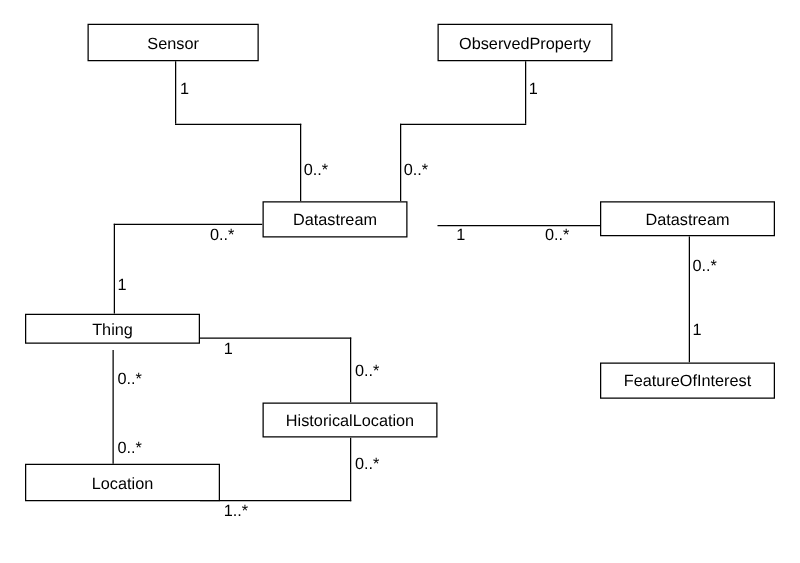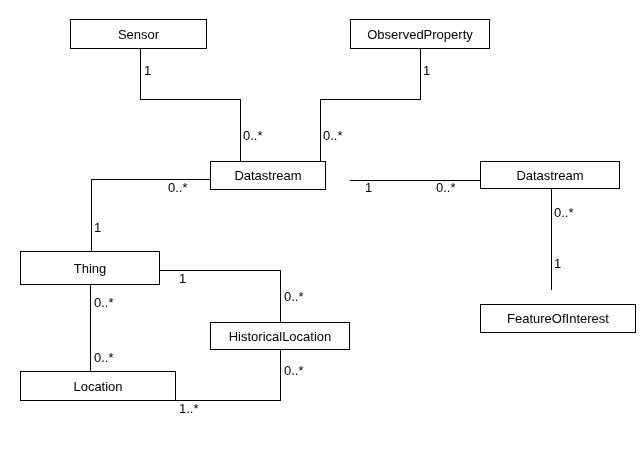--- a/index.html
+++ b/index.html
@@ -67,30 +67,30 @@
   </div>
   <div class="node" style="left:350px; top:19px; width:140px; height:30px;">
     <span>ObservedProperty</span>
   </div>
   <div class="node" style="left:210px; top:161px; width:116px; height:29px;">
     <span>Datastream</span>
   </div>
   <div class="node" style="left:480px; top:161px; width:140px; height:28px;">
     <span>Datastream</span>
   </div>
-  <div class="node" style="left:20px; top:251px; width:140px; height:34px;">
+  <div class="node" style="left:20px; top:251px; width:140px; height:24px;">
     <span>Thing</span>
   </div>
   <div class="node" style="left:210px; top:322px; width:140px; height:28px;text-align:center;">
     <span>HistoricalLocation</span>
   </div>
   <div class="node" style="left:20px; top:371px; width:156px; height:30px;">
     <span>Location</span>
   </div>
-  <div class="node" style="left:480px; top:304px; width:156px; height:29px;">
+  <div class="node" style="left:480px; top:290px; width:140px; height:29px;">
     <span>FeatureOfInterest</span>
   </div>
 
   <span class="mult" style="left:144px; top:64px;">1</span>
   <span class="mult" style="left:243px; top:129px;">0..*</span>
 
   <span class="mult" style="left:423px; top:64px;">1</span>
   <span class="mult" style="left:323px; top:129px;">0..*</span>
 
   <span class="mult" style="left:168px; top:181px;">0..*</span>

